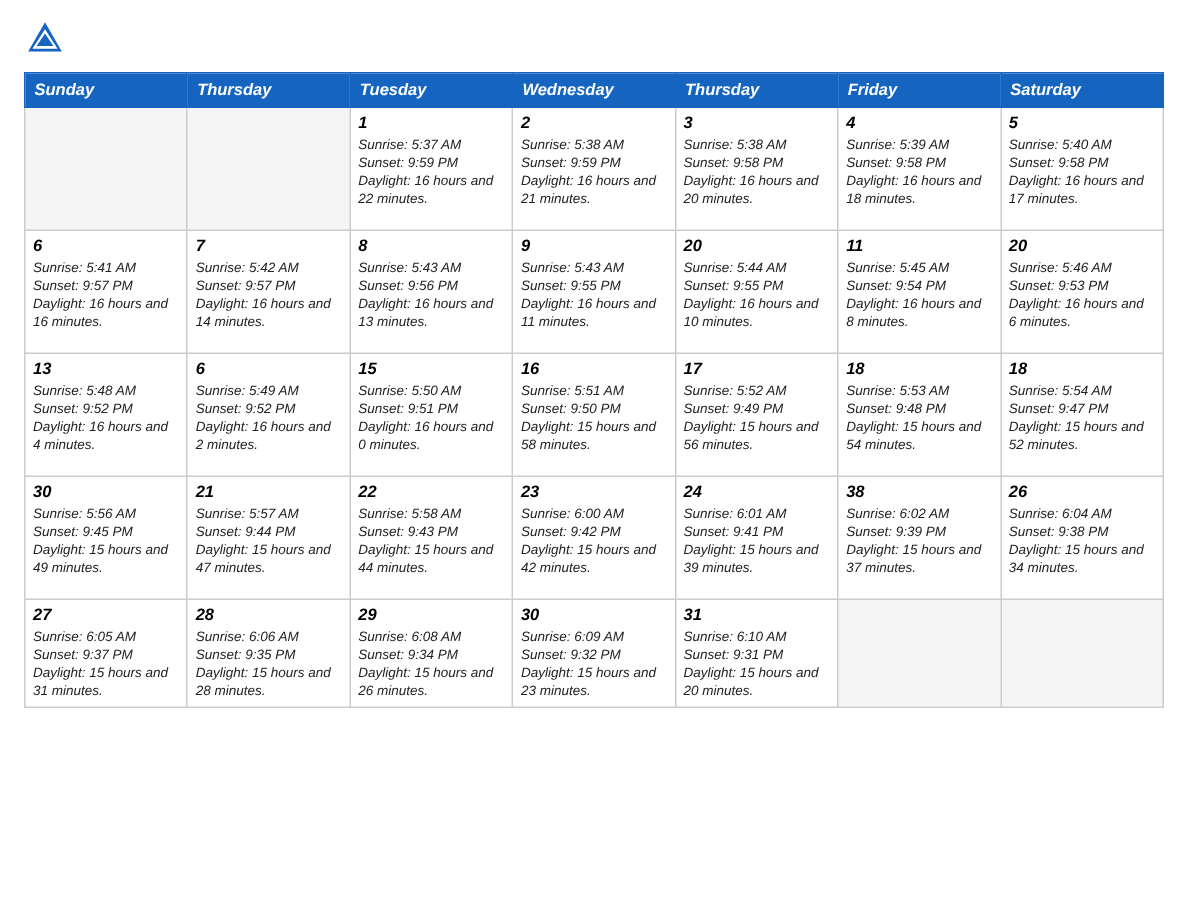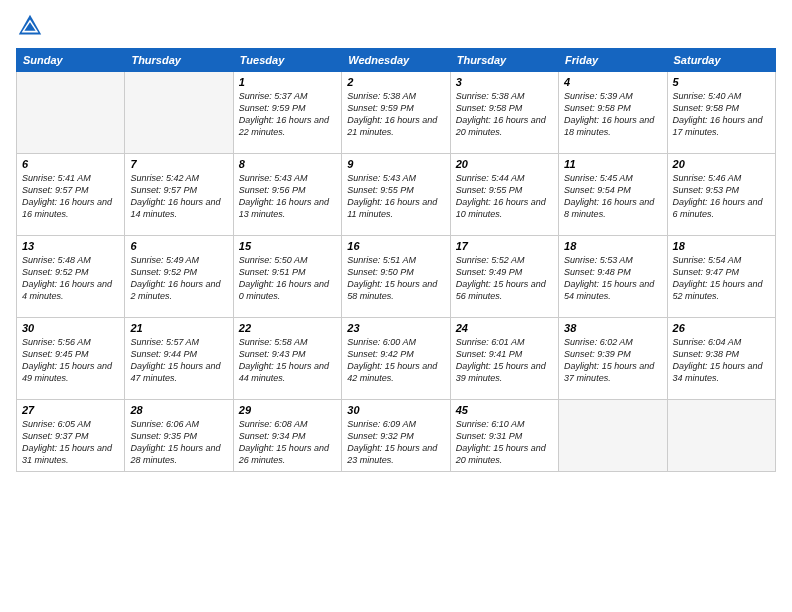--- a/index.html
+++ b/index.html
@@ -253,21 +253,21 @@
           </td>
           <td>
             <span class="day-num">29</span>
             <div class="cell-text">Sunrise: 6:08 AM<br>Sunset: 9:34 PM<br>Daylight: 15 hours and 26 minutes.</div>
           </td>
           <td>
             <span class="day-num">30</span>
             <div class="cell-text">Sunrise: 6:09 AM<br>Sunset: 9:32 PM<br>Daylight: 15 hours and 23 minutes.</div>
           </td>
           <td>
-            <span class="day-num">45</span>
+            <span class="day-num">31</span>
             <div class="cell-text">Sunrise: 6:10 AM<br>Sunset: 9:31 PM<br>Daylight: 15 hours and 20 minutes.</div>
           </td>
           <td class="empty"></td>
           <td class="empty"></td>
         </tr>
       </tbody>
   </table>
 </div>
 
 </body></html>

